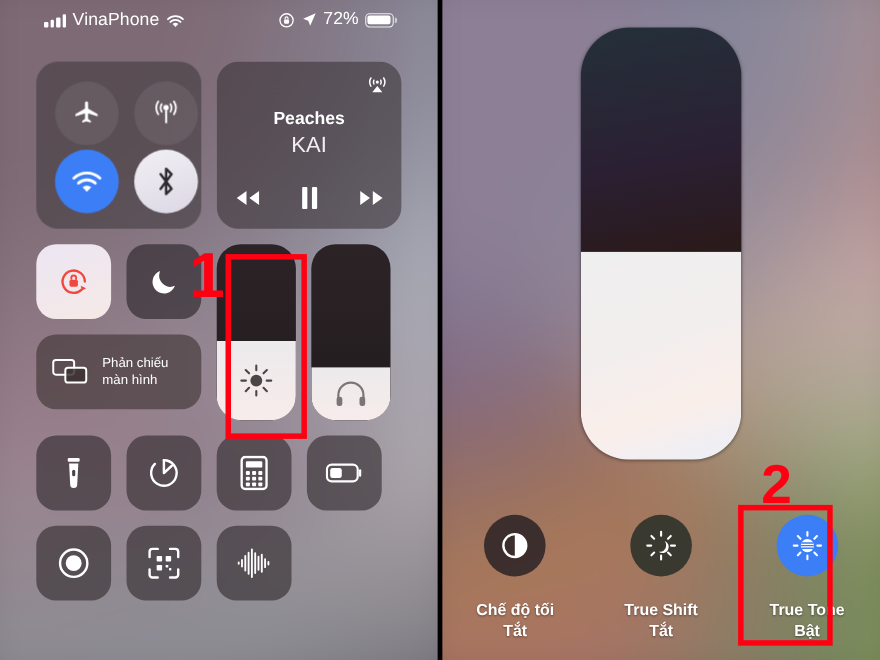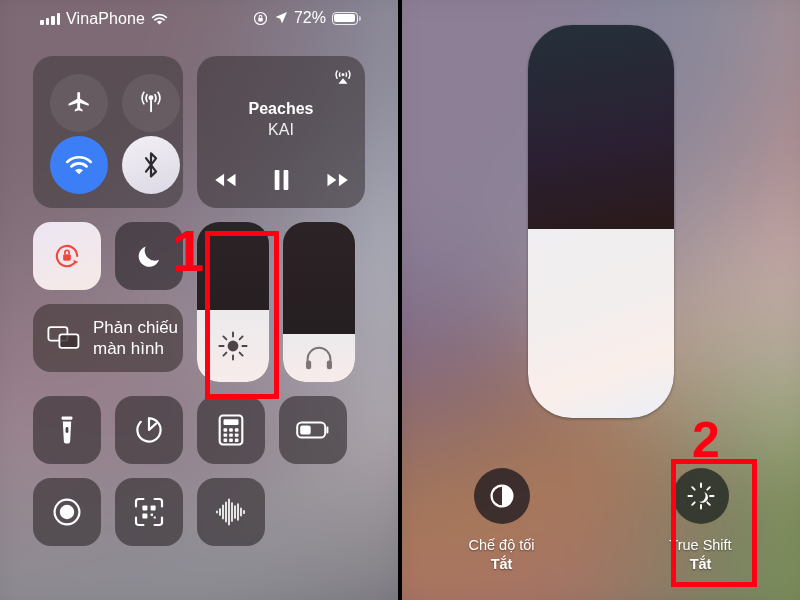--- a/index.html
+++ b/index.html
@@ -71,33 +71,33 @@
   .circ.on-blue { background:#3b7ef5; }
   .circ.on-white { background:linear-gradient(160deg,#f2f0f6,#dcd8e4); }
   .c-air { left:17px; top:18px; }
   .c-cell{ left:89px; top:18px; }
   .c-wifi{ left:17px; top:80px; }
   .c-bt  { left:89px; top:80px; }
 
   .media { width:168px; height:152px; position:relative; background:rgba(52,46,50,.55); }
   .airplay { position:absolute; right:12px; top:10px; width:20px; height:20px; }
   .m-title { position:absolute; top:44px; left:0; right:0; text-align:center; color:#fff; font-size:16px; font-weight:600; }
-  .m-artist{ position:absolute; top:65px; left:0; right:0; text-align:center; color:#f0eef0; font-size:16px; }
+  .m-artist{ position:absolute; top:65px; left:0; right:0; text-align:center; color:#f0eef0; font-size:20px; }
   .m-ctrls { position:absolute; bottom:18px; left:0; right:0; display:flex; justify-content:center; align-items:center; gap:36px; }
 
   
   .r2 { margin-top:14px; display:flex; gap:14px; align-items:flex-start; }
   .col-left2 { width:150px; }
   .sq-row { display:flex; gap:14px; }
   .sq { width:68px; height:68px; border-radius:18px; display:flex; align-items:center; justify-content:center; }
   .sq.lock-on { background:linear-gradient(155deg,#ece6f3,#f6e9e6); }
   .sq.dnd { background:rgba(45,38,44,.65); }
   .mirror { margin-top:14px; width:150px; height:68px; border-radius:18px; background:rgba(58,48,48,.6);
             display:flex; align-items:center; gap:12px; padding-left:14px; }
-  .mirror .lbl { color:#fff; font-size:17px; line-height:1.25; }
+  .mirror .lbl { color:#fff; font-size:12px; line-height:1.25; }
 
   .slider { width:72px; height:160px; border-radius:22px; position:relative; overflow:hidden;
             background:linear-gradient(180deg,#2c2326,#221c1e); box-shadow:0 0 0 .5px rgba(255,255,255,.07); }
   .slider .fill { position:absolute; left:0; right:0; bottom:0; background:linear-gradient(180deg,#eceaec,#f7ecea); }
   .slider .gl { position:absolute; left:0; right:0; bottom:0; display:flex; align-items:center; justify-content:center; height:72px; }
   .sl-bright { }
   .sl-vol { }
 
   
   .grid { margin-top:14px; display:flex; gap:14px; }
@@ -110,21 +110,21 @@
                 box-shadow:0 1px 3px rgba(0,0,0,.35); }
   .big-slider .bfill { position:absolute; left:0; right:0; bottom:0; height:48%;
                 background:linear-gradient(160deg,#efeef0 0%,#f3eeee 45%,#faeeea 72%,#eaeff7 100%); }
 
   .modes { position:absolute; left:0; bottom:14px; width:398px; height:130px; display:flex; z-index:14; }
   .mode { flex:1; display:flex; flex-direction:column; align-items:center; justify-content:flex-start; padding-top:12px; }
   .mcirc { width:56px; height:56px; border-radius:50%; display:flex; align-items:center; justify-content:center; }
   .mcirc.dark { background:rgba(42,34,36,.85); }
   .mcirc.ns   { background:rgba(40,46,40,.85); }
   .mcirc.tt   { background:#3b7ef5; }
-  .mname { margin-top:13px; color:#fff; font-size:14.5px; font-weight:400; text-shadow:0 1px 2px rgba(0,0,0,.45); }
+  .mname { margin-top:23px; color:#fff; font-size:14.5px; font-weight:700; text-shadow:0 1px 2px rgba(0,0,0,.45); }
   .mstate{ margin-top:3px; color:#fff; font-size:14.5px; font-weight:700; text-shadow:0 1px 2px rgba(0,0,0,.45); }
 
   
   .hl { position:absolute; border:5px solid #ff0012; z-index:50; }
   .hl-1 { left:205px; top:231px; width:74px; height:168px; }
   .hl-2 { left:671px; top:459px; width:86px; height:128px; }
   .step { position:absolute; color:#ff0012; font-weight:bold; z-index:55; font-family:"Liberation Sans", sans-serif; line-height:1; }
   .step-1 { left:172px; top:222px; font-size:58px; }
   .step-2 { left:692px; top:415px; font-size:50px; }
 
@@ -396,19 +396,34 @@
             <path d="M20.6 16a5.6 5.6 0 0 1-6.8 5.5 5.6 5.6 0 1 0 5.4-9.6 5.6 5.6 0 0 1 1.4 4.1z" fill="#fff"></path>
             <g stroke="#fff" stroke-width="1.9" stroke-linecap="round">
               <path d="M16 3.4v3.6M16 25v3.6M3.4 16H7M25 16h3.6M7.2 7.2l2.5 2.5M22.3 22.3l2.5 2.5M24.8 7.2l-2.5 2.5M9.7 22.3l-2.5 2.5"></path>
             </g>
           </svg>
         </span>
         <span class="mname">True Shift</span>
         <span class="mstate">Tắt</span>
       </div>
 
+      <div class="mode">
+        <span class="mcirc tt">
+          <svg width="32" height="32" viewBox="0 0 32 32">
+            <circle cx="16" cy="16" r="6" fill="#fff"></circle>
+            <g stroke="#3b7ef5" stroke-width="1.25">
+              <path d="M10.4 13.6h11.2M10.2 16h11.6M10.4 18.4h11.2"></path>
+            </g>
+            <g stroke="#fff" stroke-width="1.9" stroke-linecap="round">
+              <path d="M16 3.6v3.4M16 25v3.4M3.6 16H7M25 16h3.4M7.3 7.3l2.4 2.4M22.3 22.3l2.4 2.4M24.7 7.3l-2.4 2.4M9.7 22.3l-2.4 2.4"></path>
+            </g>
+          </svg>
+        </span>
+        <span class="mname">True Tone</span>
+        <span class="mstate">Bật</span>
+      </div>
     </div>
   </div>
 
   <div class="hl hl-2"></div>
   <div class="step step-2">2</div>
 
 </div>
 
 </body></html>

